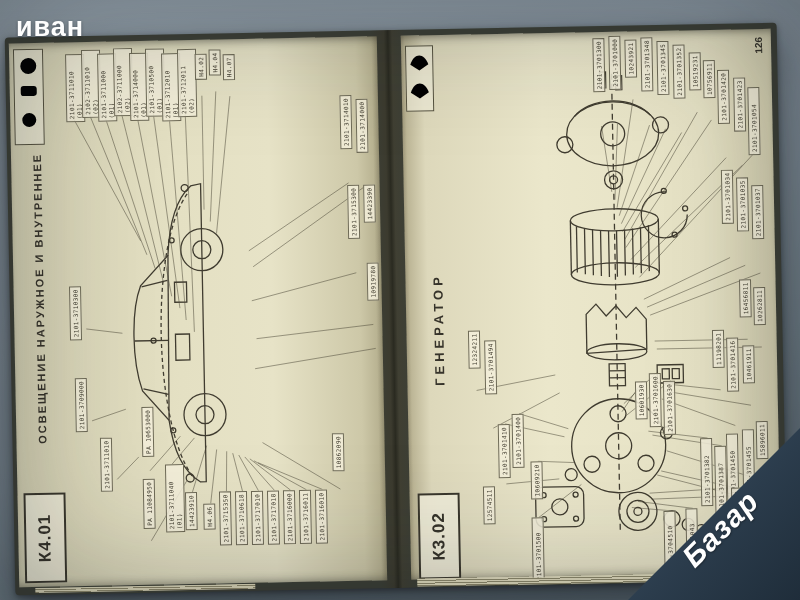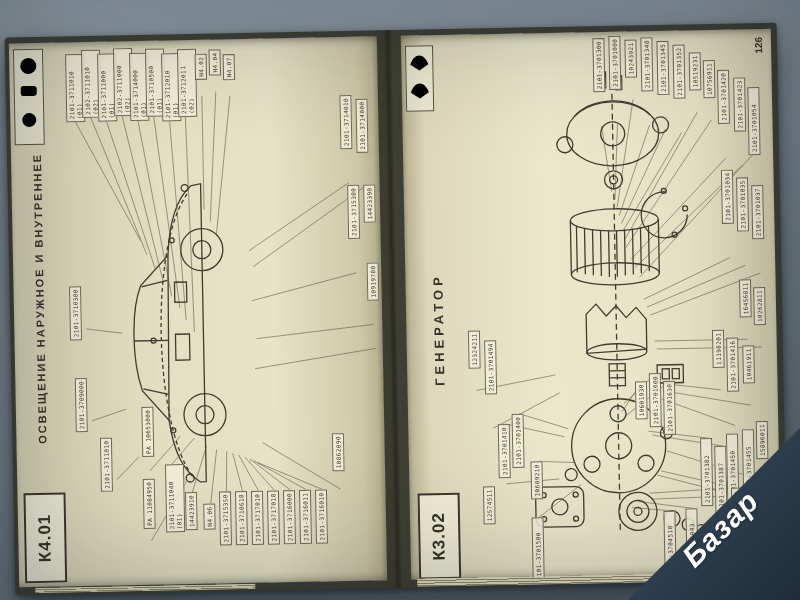--- a/index.html
+++ b/index.html
@@ -320,19 +320,20 @@
           <div class="plabel" style="left: 336px; top: 466px;">11194921</div>
           <div class="plabel" style="left: 276px; top: 478px; height: 60px;">2101-3701043</div>
           <div class="plabel" style="left: 254px; top: 480px; height: 60px;">2101-3704510</div>
         </div>
     </div>
 
     <div class="stack-right"></div>
     <div class="stack-left"></div>
   </div>
 
+  <div class="seller-mark">иван</div>
 
   <div class="bazar-corner">
     <span>Базар</span>
   </div>
 
   <div class="vignette"></div>
 </div>
 
 </body></html>

